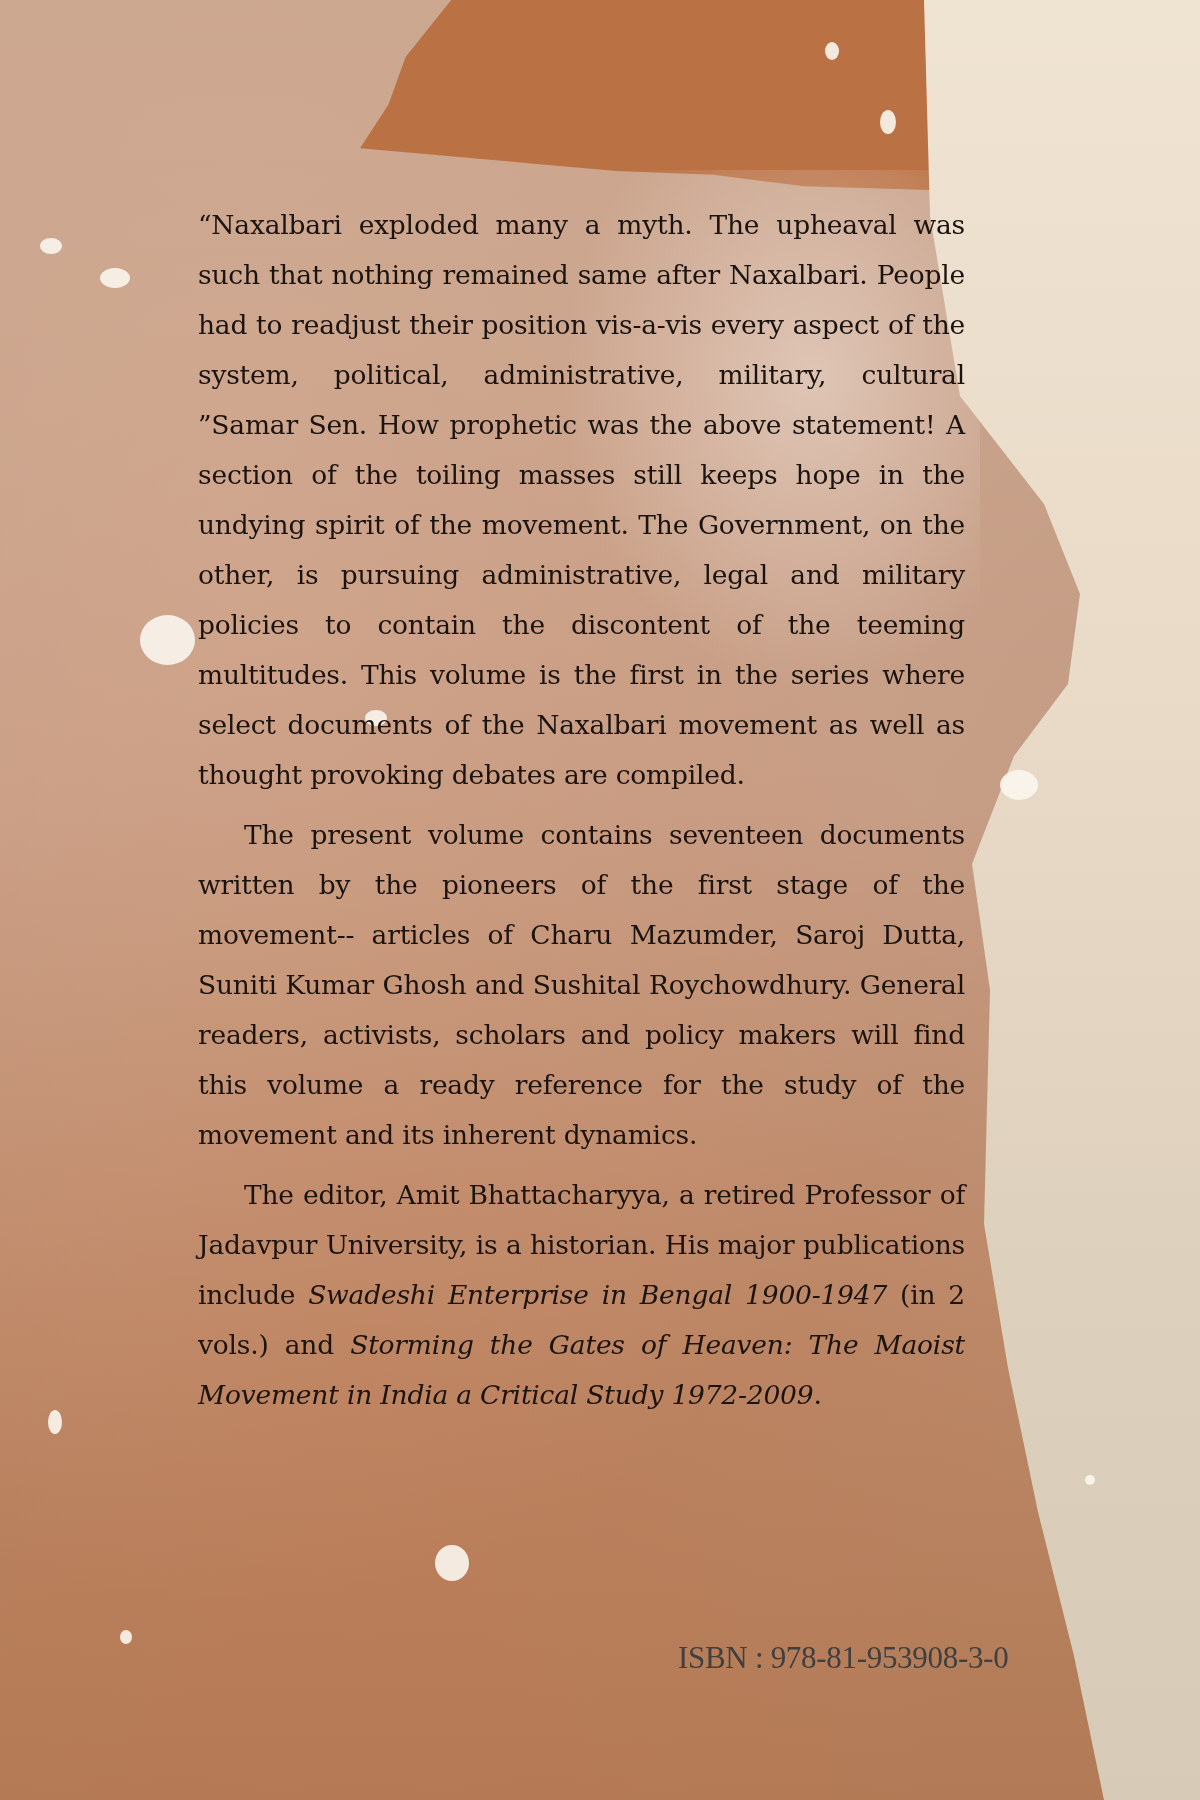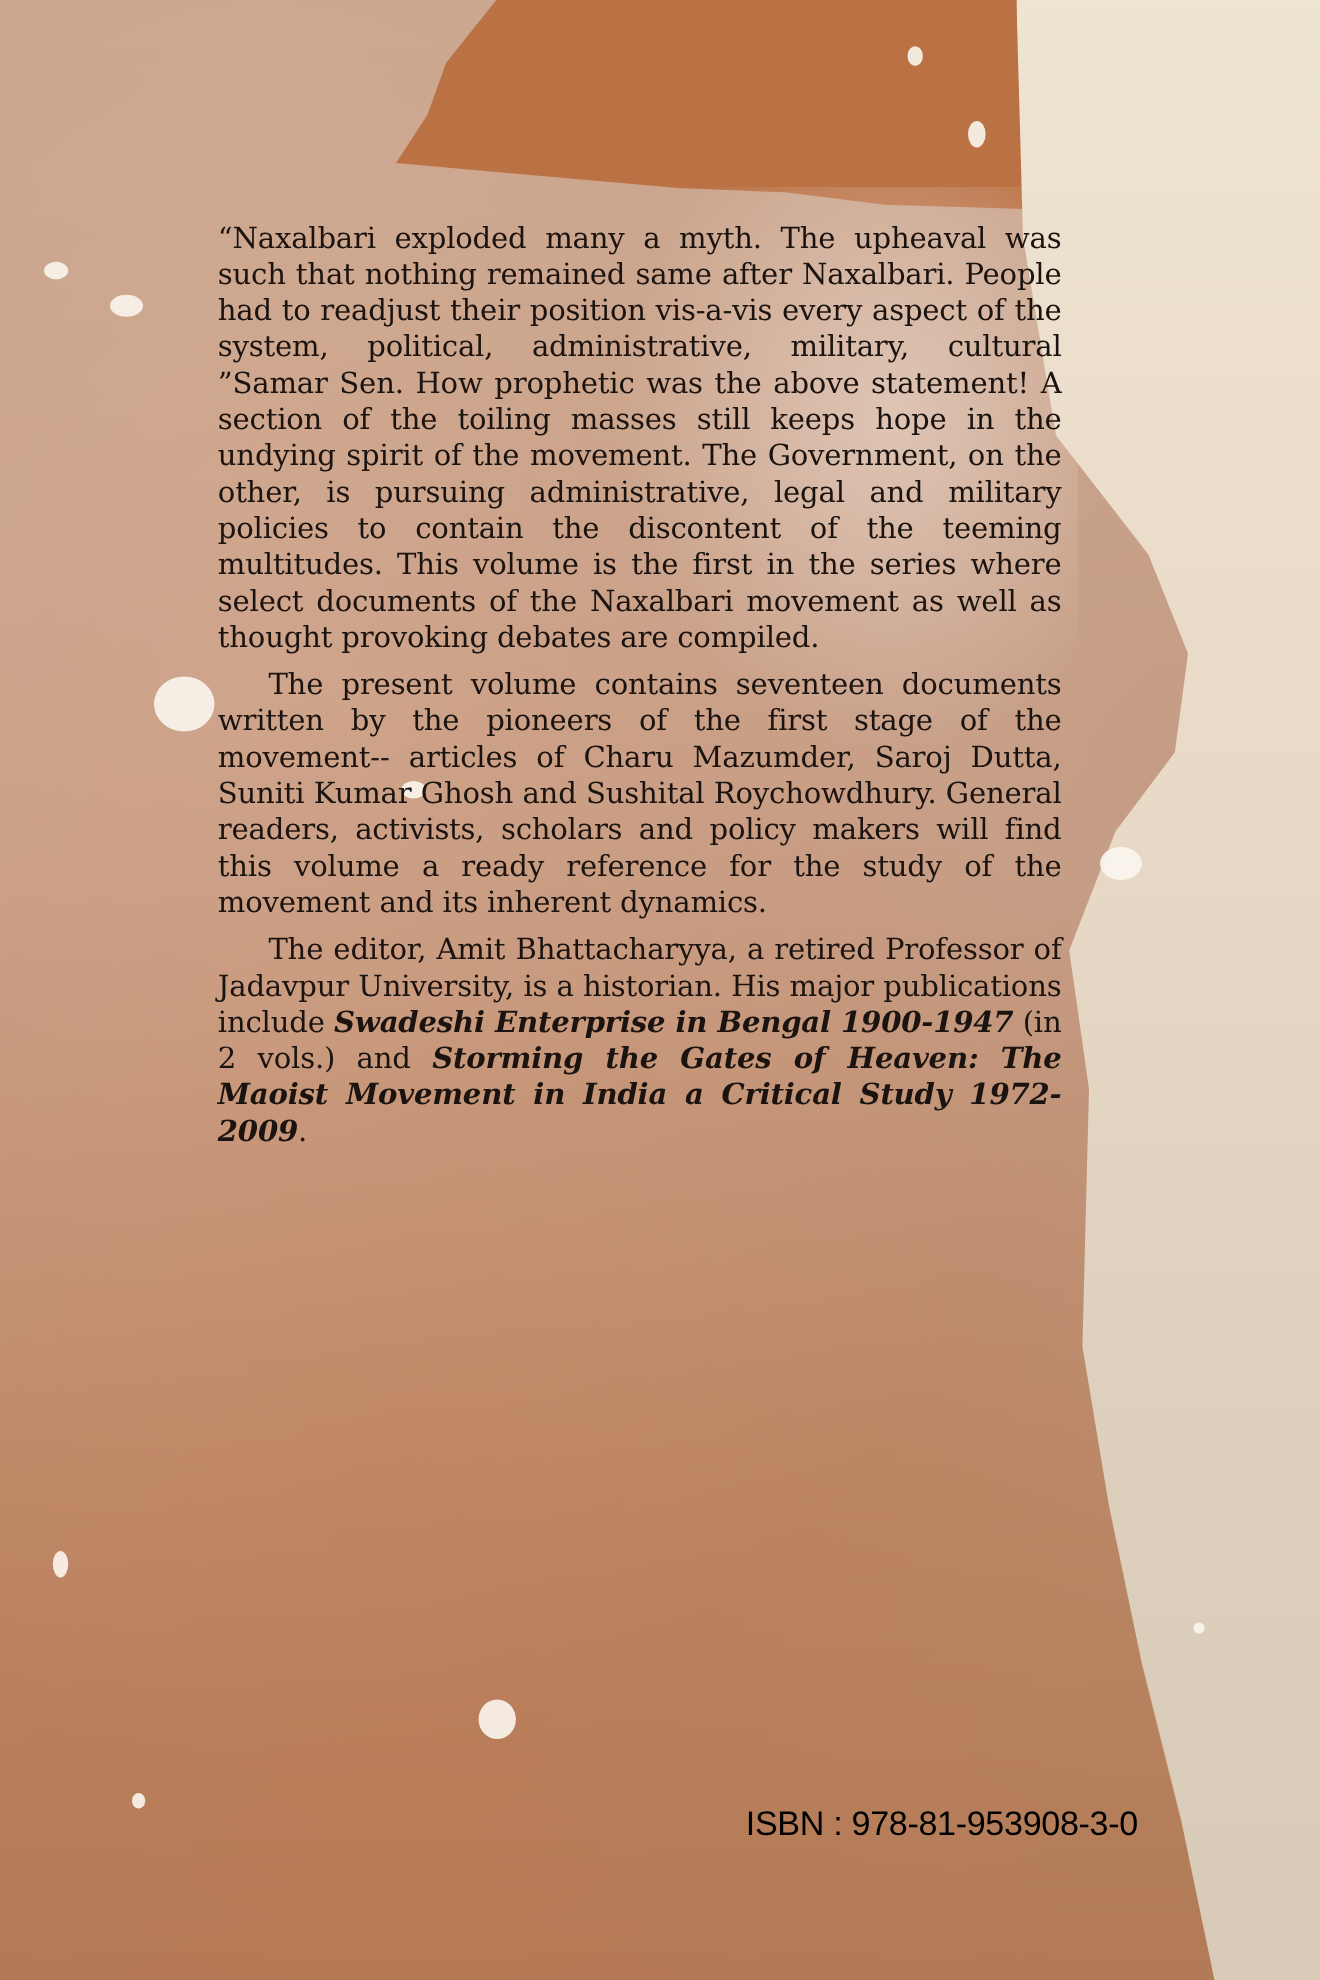--- a/index.html
+++ b/index.html
@@ -26,30 +26,30 @@
       background: linear-gradient(180deg, #efe3d2 0%, #e8dac6 40%, #ddd0bc 70%, #d7cab6 100%);
       clip-path: polygon(8% 0, 100% 0, 100% 100%, 68% 100%, 58% 92%, 46% 84%, 36% 76%, 28% 68%, 30% 55%, 24% 48%, 38% 42%, 56% 38%, 60% 33%, 48% 28%, 20% 22%, 10% 12%);
     }
     .patch-pale {
       position: absolute; left: 560px; top: 170px; width: 420px; height: 520px;
       background: radial-gradient(ellipse at 60% 40%, rgba(240,225,215,0.55), transparent 70%);
     }
     .speck { position: absolute; background: #fbf6ee; border-radius: 50%; opacity: 0.9; }
     .content {
       position: absolute; left: 198px; top: 200px; width: 767px;
-      font-size: 26.5px; line-height: 33px; color: #1b130f;
+      font-size: 26.5px; line-height: 50px; color: #1b130f;
       text-align: justify; letter-spacing: -0.2px;
     }
     .content p { margin: 0 0 10px 0; }
     .content p.indent { text-indent: 46px; }
-    .content em { font-style: italic; font-weight: bold; }
+    .content em { font-style: italic; }
     .isbn {
       position: absolute; left: 678px; top: 1640px;
-      font-family: Liberation Sans, sans-serif;
-      font-size: 31px; color: #000000; letter-spacing: -0.3px;
+      font-family: Liberation Serif, serif;
+      font-size: 31px; color: #404040; letter-spacing: -0.3px;
     }
   </style>
 </head>
 <body>
 
 <div class="bg bg-base"></div>
 <div class="patch-rust"></div>
 <div class="patch-pale"></div>
 <div class="patch-light"></div>
 

